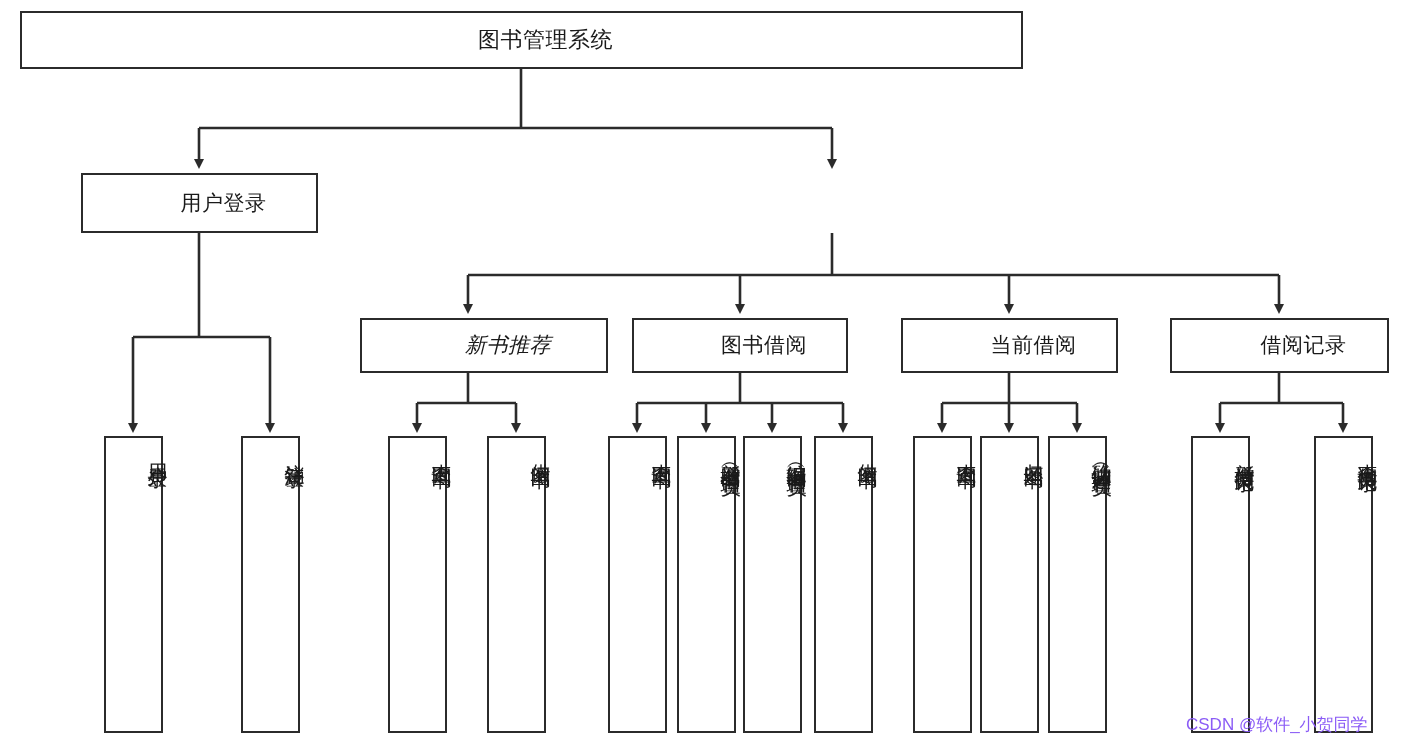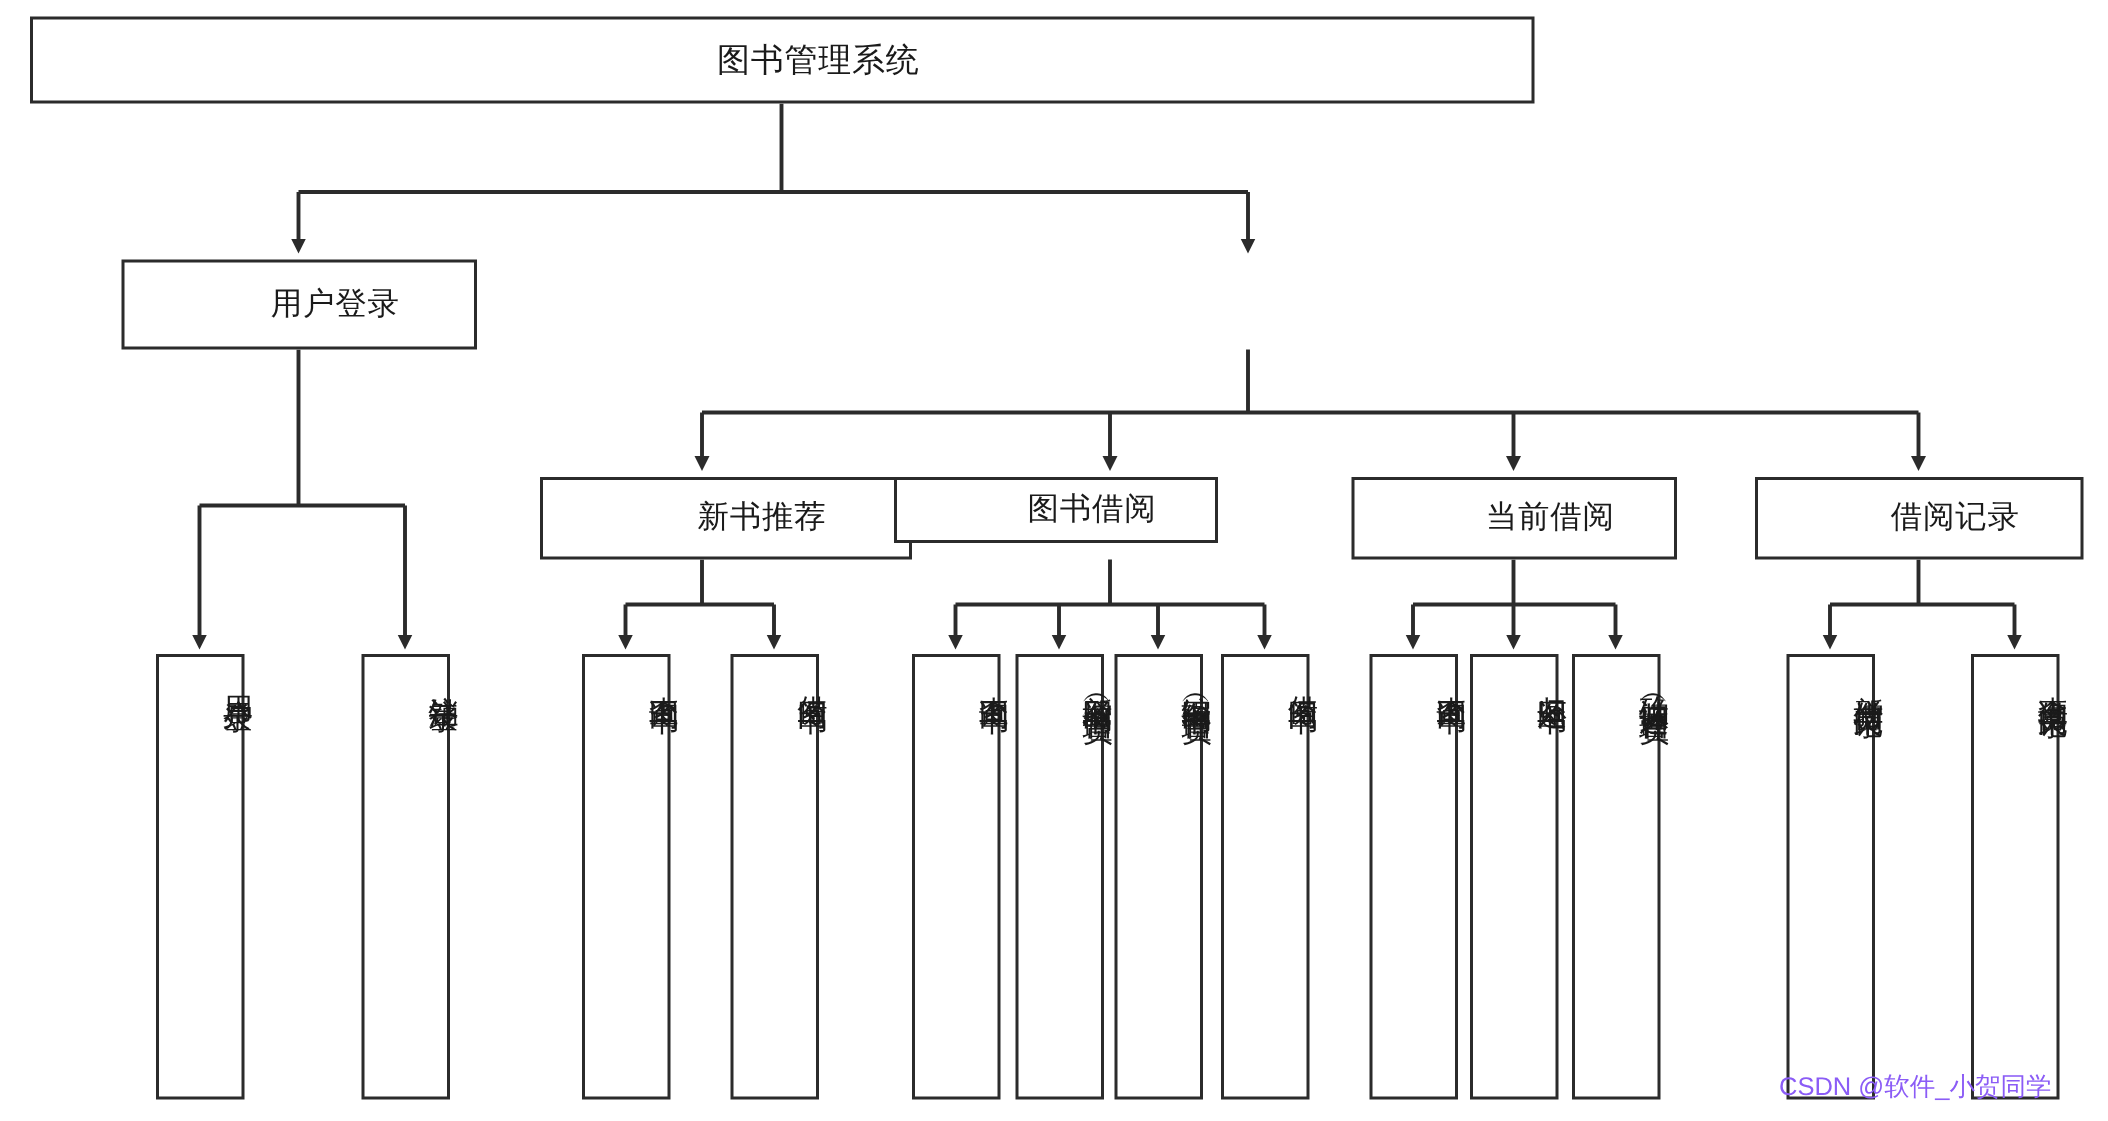--- a/index.html
+++ b/index.html
@@ -131,24 +131,24 @@
   </svg>
 
   <div class="node h root" style="left:20px; top:11px; width:1003px; height:58px;">
     <span class="lbl">图书管理系统</span>
   </div>
 
   <div class="node h" style="left:81px; top:173px; width:237px; height:60px;">
     <span class="lbl">用户登录</span>
   </div>
 
-  <div class="node h" style="left:360px; top:318px; width:248px; height:55px;">
+  <div class="node h" style="left:360px; top:318px; width:248px; height:55px;font-style:italic;">
     <span class="lbl">新书推荐</span>
   </div>
-  <div class="node h" style="left:596px; top:318px; width:216px; height:44px;">
+  <div class="node h" style="left:632px; top:318px; width:216px; height:55px;">
     <span class="lbl">图书借阅</span>
   </div>
   <div class="node h" style="left:901px; top:318px; width:217px; height:55px;">
     <span class="lbl">当前借阅</span>
   </div>
   <div class="node h" style="left:1170px; top:318px; width:219px; height:55px;">
     <span class="lbl">借阅记录</span>
   </div>
 
   <div class="node v" style="left:104px; top:436px; width:59px; height:297px;">

